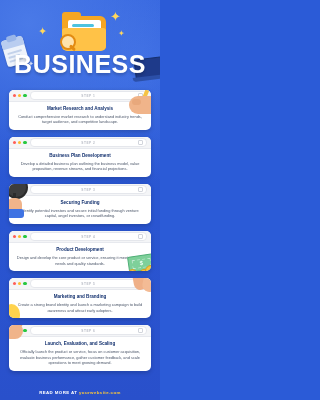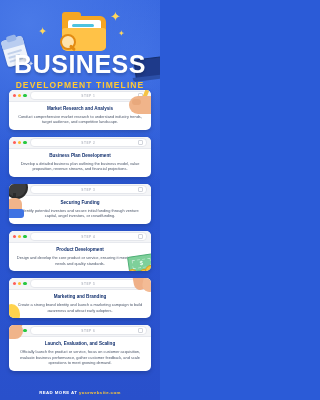--- a/index.html
+++ b/index.html
@@ -166,21 +166,20 @@
     <div class="lp-base"></div>
   </div>
 
   <div class="art spark s1">✦</div>
   <div class="art spark s2">✦</div>
   <div class="art spark s3">✦</div>
   <div class="art spark s4">✦</div>
 
   <div class="title-wrap">
     <div class="title">BUSINESS</div>
-    <div class="subtitle">DEVELOPMENT TIMELINE</div>
   </div>
 
   <div class="cards">
 
     <div class="card">
       <div class="card-bar">
         <div class="dots">
           <span class="dot d-red"></span>
           <span class="dot d-yel"></span>
           <span class="dot d-grn"></span>

